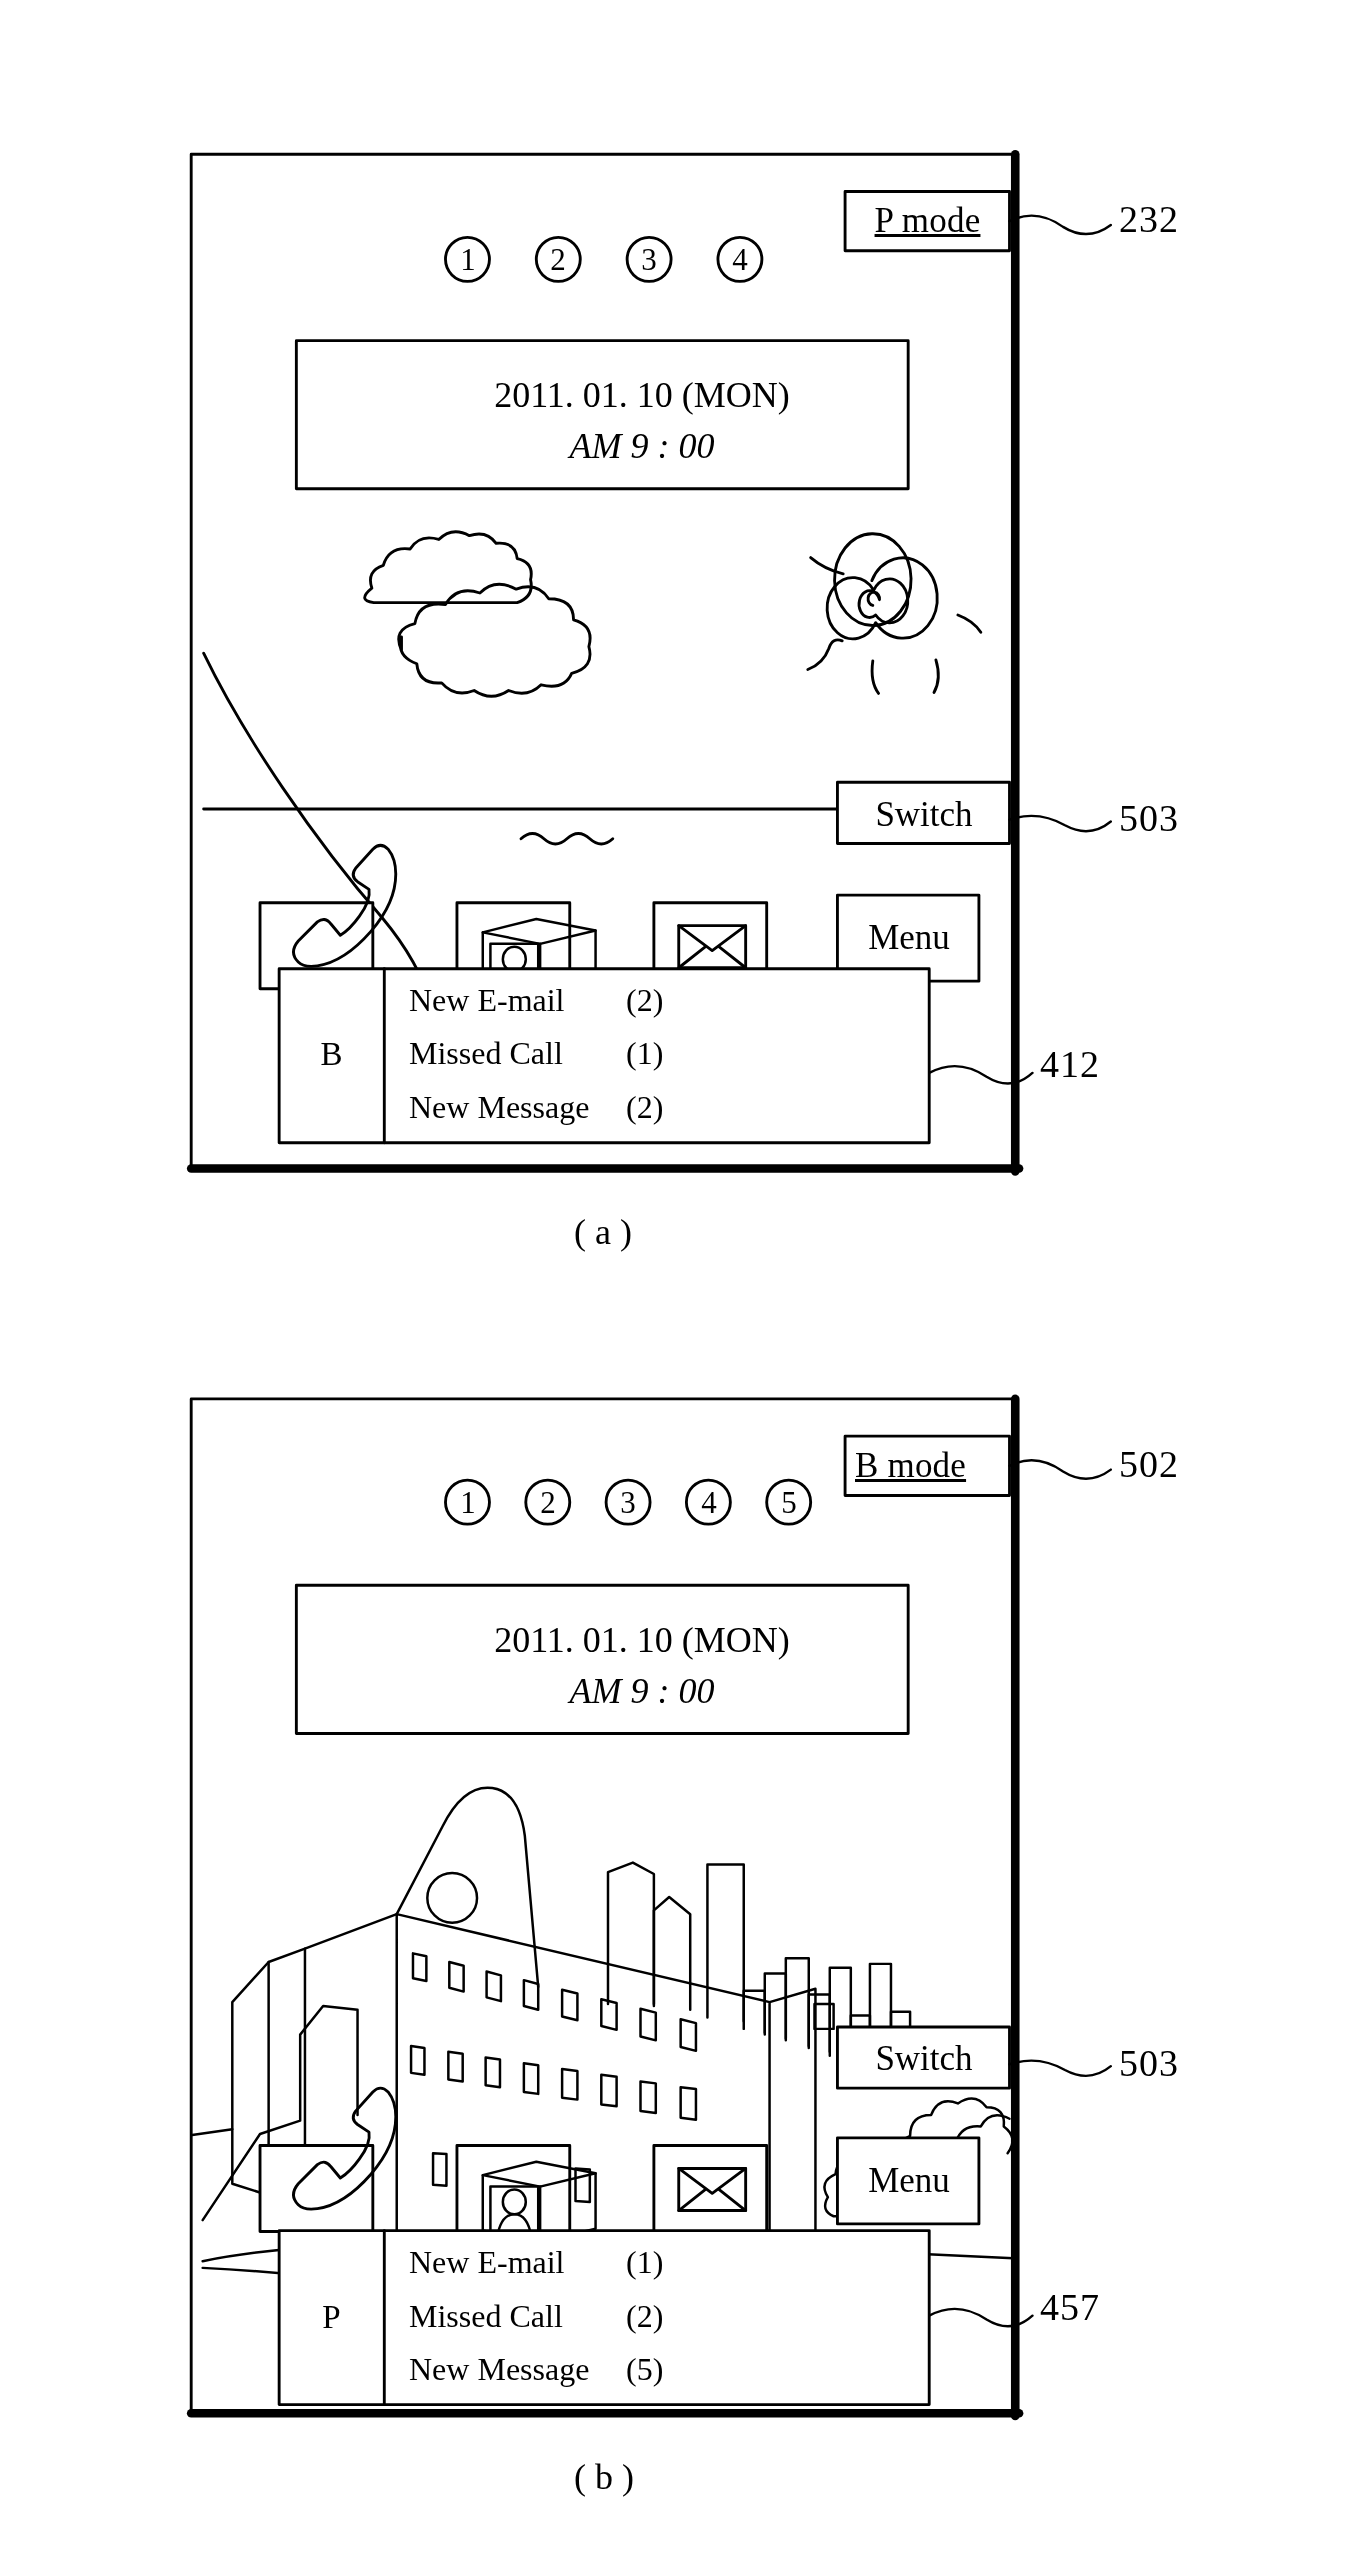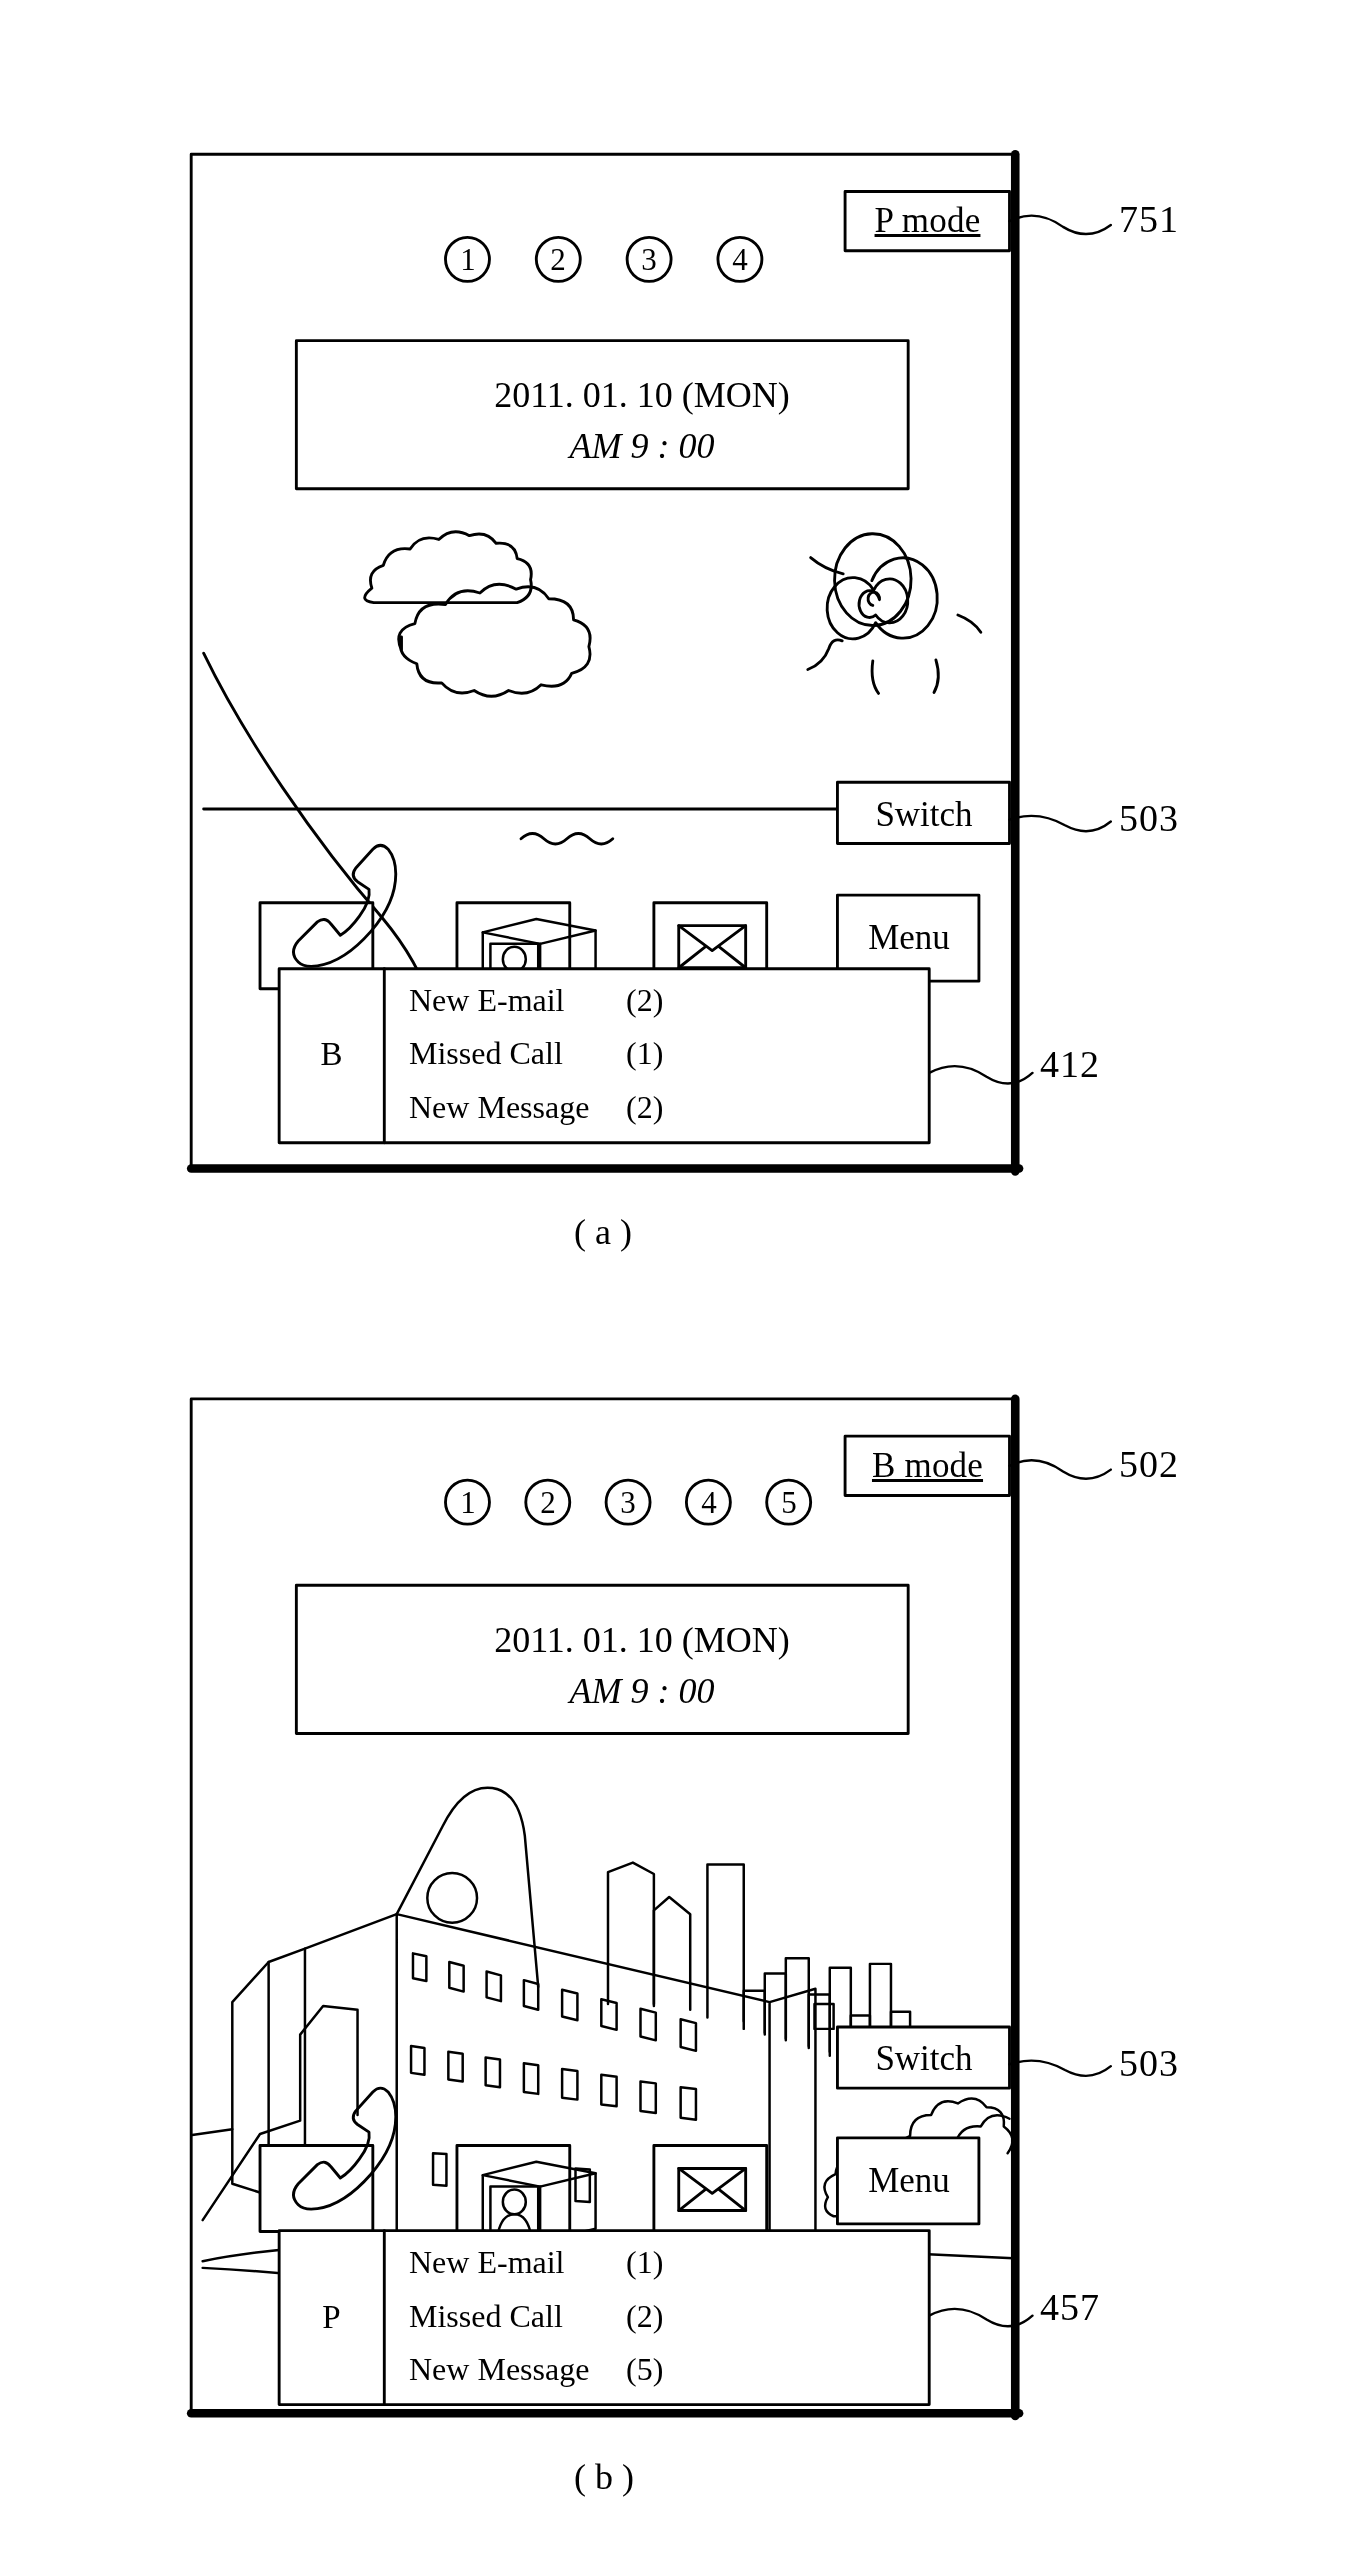--- a/index.html
+++ b/index.html
@@ -307,21 +307,21 @@
       </g>
       <path d="M972 2422 q 30 -16 60 4 q 26 16 48 -4" stroke-width="2.5"></path>
 
     </g>
   </svg>
 
   <div>
 
     <div class="txt mode-label" style="left:855px; top:203px; width:145px; text-align:center;">P mode</div>
 
-    <div class="txt ref-num" style="left:1119px; top:200px;">751</div>
+    <div class="txt ref-num" style="left:1119px; top:200px;">232</div>
 
     <div class="txt circ-num" style="left:446px; top:244px;">1</div>
     <div class="txt circ-num" style="left:536px; top:244px;">2</div>
     <div class="txt circ-num" style="left:627px; top:244px;">3</div>
     <div class="txt circ-num" style="left:718px; top:244px;">4</div>
 
     <div class="txt date-line centerbox" style="left:296px; top:377px; width:612px;">2011. 01. 10 (MON)</div>
     <div class="txt time-line centerbox" style="left:296px; top:428px; width:612px;">AM 9 : 00</div>
 
     <div class="txt switch-label" style="left:838px; top:797px; width:172px; text-align:center;">Switch</div>
@@ -341,21 +341,21 @@
     <div class="txt notif-label" style="left:409px; top:1091px;">New Message</div>
     <div class="txt notif-count" style="left:626px; top:1091px;">(2)</div>
 
     <div class="txt ref-num" style="left:1040px; top:1045px;">412</div>
 
     <div class="txt fig-caption" style="left:574px; top:1214px;">( a )</div>
   </div>
 
   <div>
 
-    <div class="txt mode-label" style="left:855px; top:1448px; width:145px; text-align:center;">B mode</div>
+    <div class="txt mode-label" style="left:855px; top:1448px; width:145px; text-align:left;">B mode</div>
 
     <div class="txt ref-num" style="left:1119px; top:1445px;">502</div>
 
     <div class="txt circ-num" style="left:446px; top:1487px;">1</div>
     <div class="txt circ-num" style="left:526px; top:1487px;">2</div>
     <div class="txt circ-num" style="left:606px; top:1487px;">3</div>
     <div class="txt circ-num" style="left:687px; top:1487px;">4</div>
     <div class="txt circ-num" style="left:767px; top:1487px;">5</div>
 
     <div class="txt date-line centerbox" style="left:296px; top:1622px; width:612px;">2011. 01. 10 (MON)</div>

